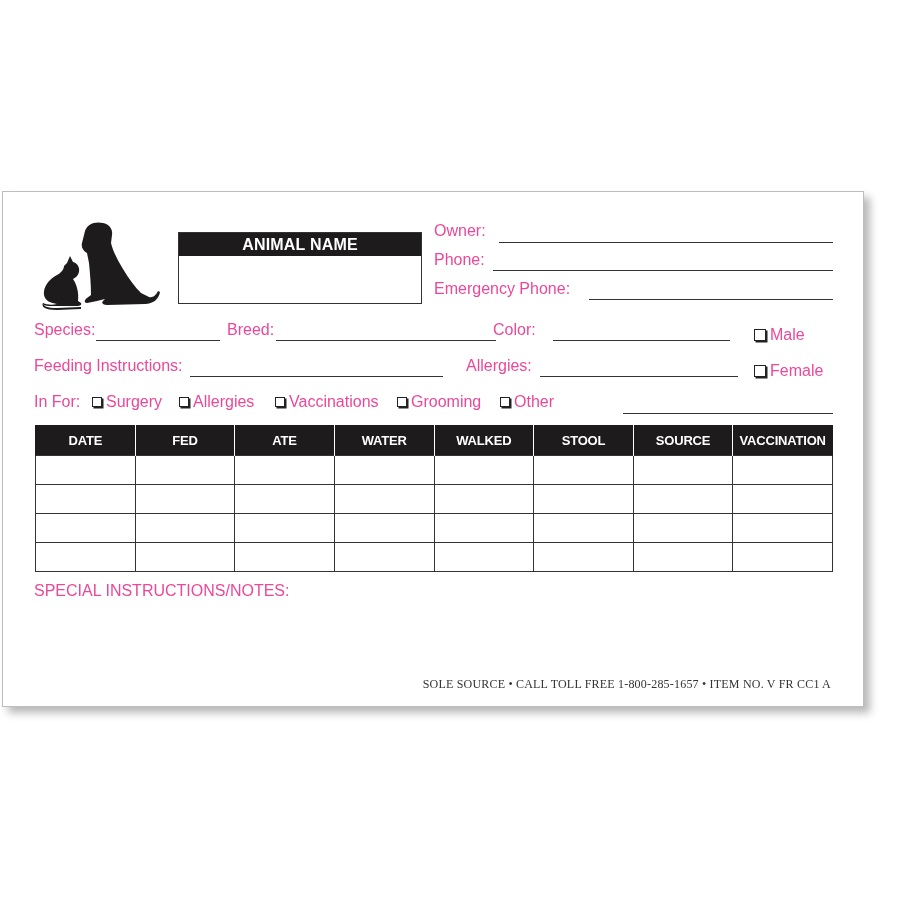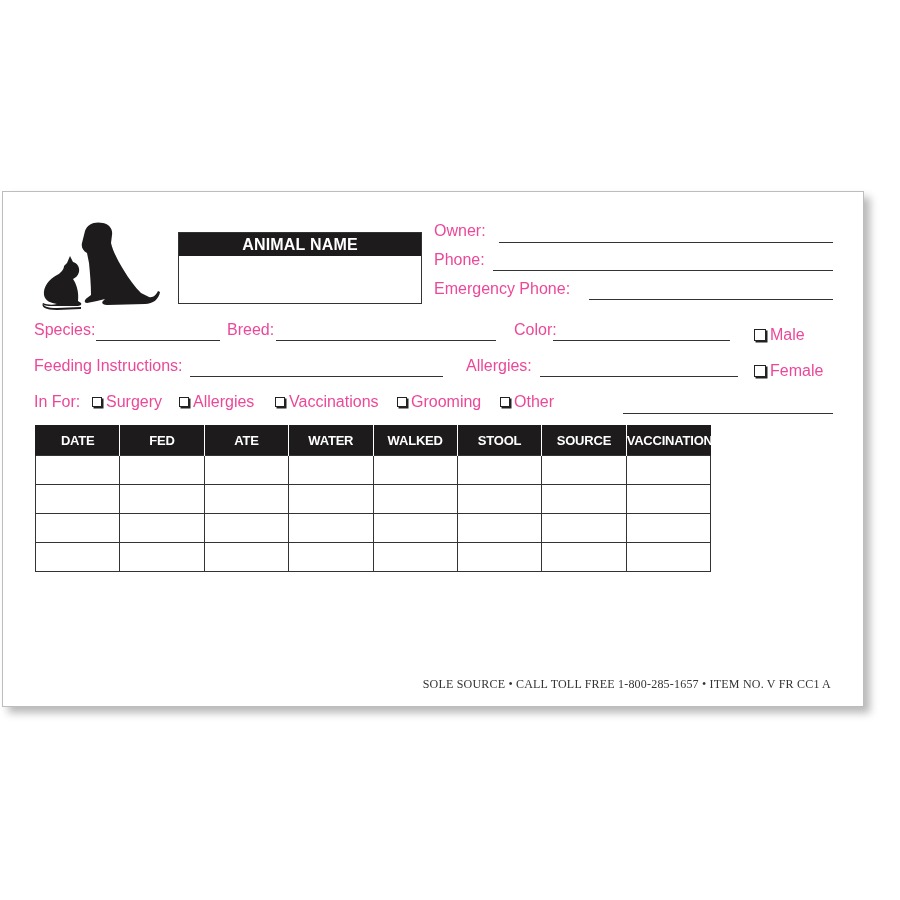--- a/index.html
+++ b/index.html
@@ -22,21 +22,21 @@
     height:23px; line-height:23px; letter-spacing:0.2px;
   }
   .lbl { font-size:16px; color:#ec4899; white-space:nowrap; }
   .line { border-bottom:1.3px solid #333; height:0; }
   .chk {
     display:inline-block; width:10px; height:10px; border:1.3px solid #222; box-sizing:border-box;
     box-shadow:1.5px 1.5px 0 #222; vertical-align:middle; margin-right:4px; position:relative; top:-1px;
   }
   .chk.big { width:12px; height:12px; }
   table.log {
-    position:absolute; left:32px; top:233px; width:676px; border-collapse:collapse; table-layout:fixed;
+    position:absolute; left:32px; top:233px; width:798px; border-collapse:collapse; table-layout:fixed;
   }
   table.log th {
     background:#1d1b1b; color:#fff; font-size:13px; font-weight:bold; height:30px; padding:0;
     border-left:1.5px solid #fff; border-right:1.5px solid #fff; letter-spacing:-0.2px;
   }
   table.log th:first-child { border-left:1.5px solid #1d1b1b; }
   table.log th:last-child { border-right:1.5px solid #1d1b1b; }
   table.log td { border:1.5px solid #333; height:28px; padding:0; }
   .footer {
     font-family:"Liberation Serif", "DejaVu Serif", serif; font-size:12px; color:#333; letter-spacing:0.2px;
@@ -70,21 +70,21 @@
 
   <span class="abs lbl" style="left:431px;top:88px;">Emergency Phone:</span>
   <div class="abs line" style="left:586px;top:107px;width:244px;"></div>
 
   <span class="abs lbl" style="left:31px;top:129px;">Species:</span>
   <div class="abs line" style="left:93px;top:148px;width:124px;"></div>
 
   <span class="abs lbl" style="left:224px;top:129px;">Breed:</span>
   <div class="abs line" style="left:273px;top:148px;width:220px;"></div>
 
-  <span class="abs lbl" style="left:511px;top:129px;">Color:</span>
+  <span class="abs lbl" style="left:490px;top:129px;">Color:</span>
   <div class="abs line" style="left:550px;top:148px;width:177px;"></div>
 
   <span class="abs lbl" style="left:751px;top:134px;">
     <span class="chk big"></span><span>Male</span>
   </span>
 
   <span class="abs lbl" style="left:31px;top:165px;">Feeding Instructions:</span>
   <div class="abs line" style="left:187px;top:184px;width:253px;"></div>
 
   <span class="abs lbl" style="left:463px;top:165px;text-align:right;">Allergies:</span>
@@ -162,16 +162,17 @@
           <td></td>
           <td></td>
           <td></td>
           <td></td>
           <td></td>
           <td></td>
       </tr>
     </tbody>
   </table>
 
+  <span class="abs lbl" style="left:31px;top:390px;">SPECIAL INSTRUCTIONS/NOTES:</span>
   <div class="abs" style="left:31px;top:412px;width:800px;height:60px;"></div>
 
   <span class="abs footer" style="right:32px;top:485px;">SOLE SOURCE • CALL TOLL FREE 1-800-285-1657 • ITEM NO. V FR CC1 A</span>
 </div>
 
 </body></html>

